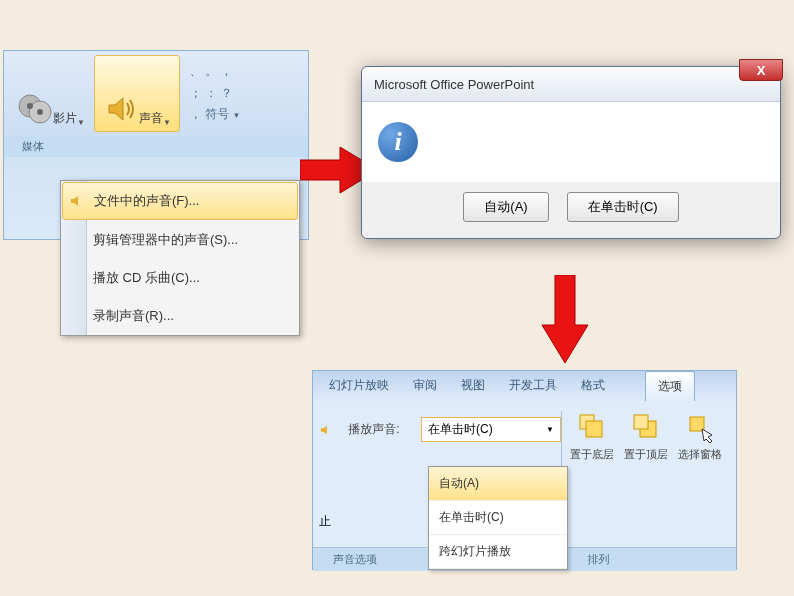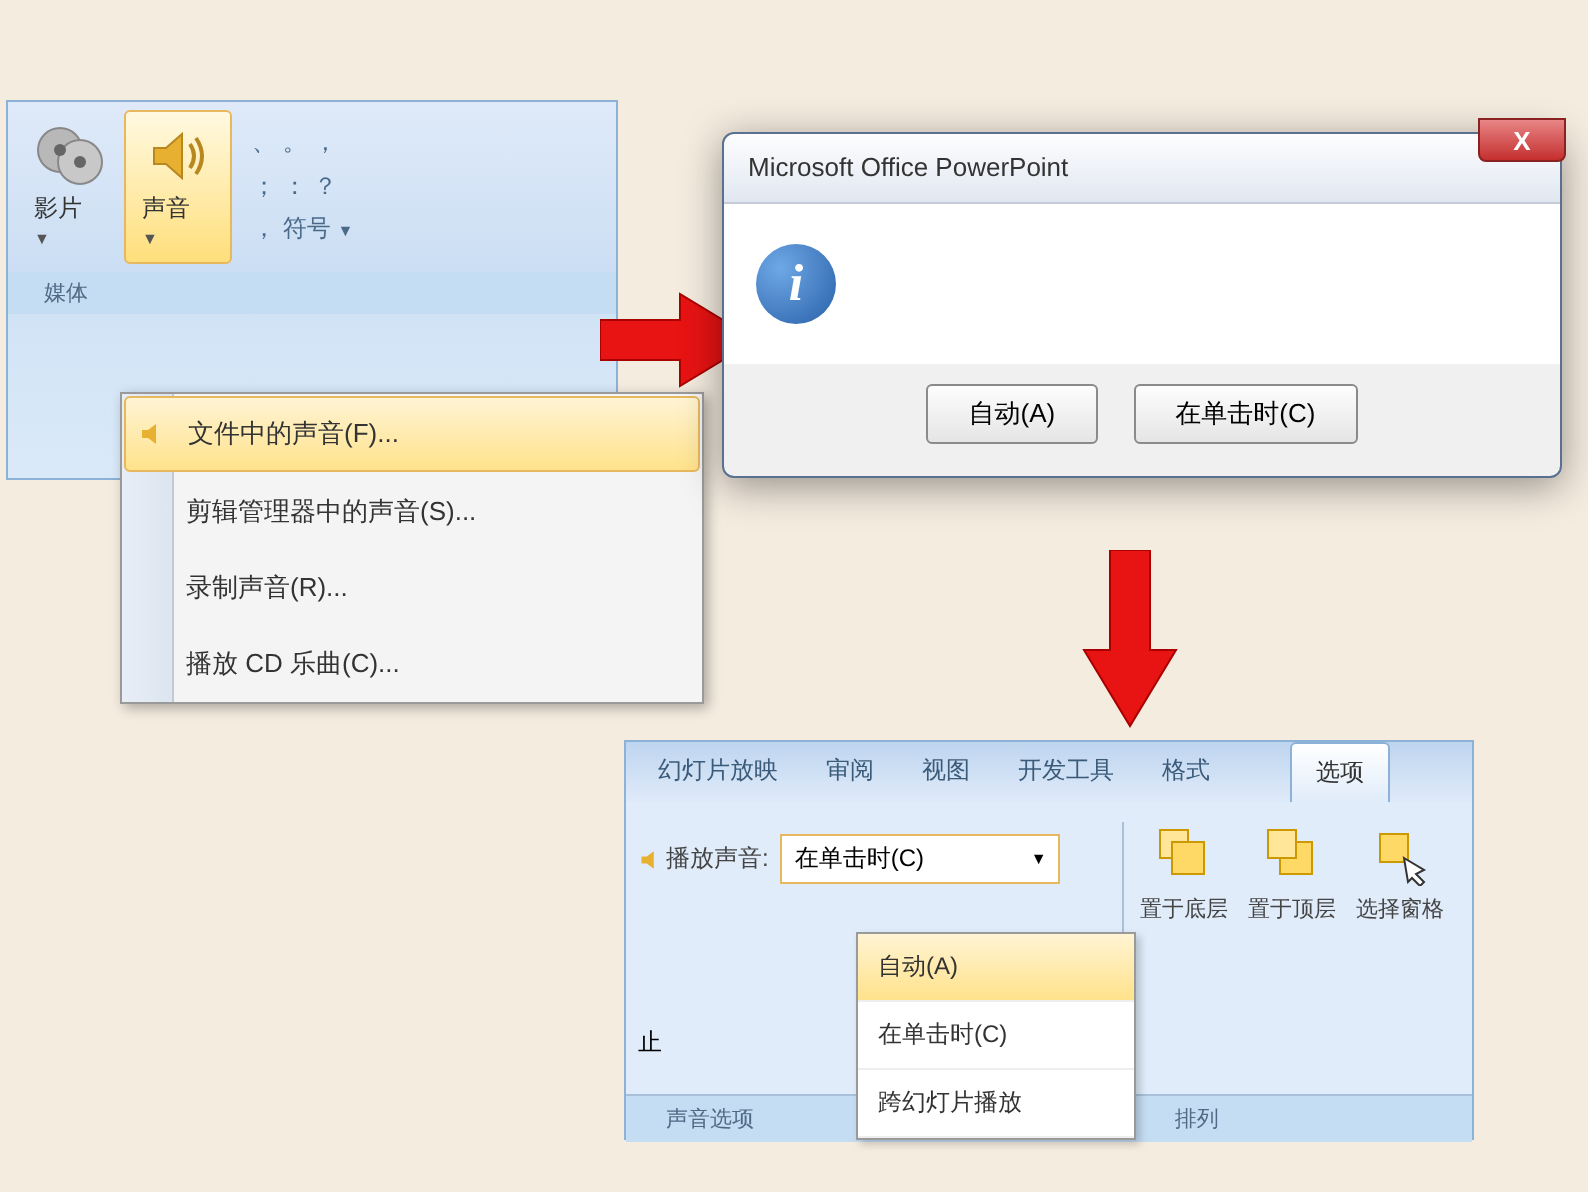--- a/index.html
+++ b/index.html
@@ -12,43 +12,43 @@
       width: 306px; height: 190px;
       background: linear-gradient(to bottom, #c5ddf3 0%, #dae9f8 100%);
       border: 1px solid #8db2d8;
     }
     .ribbon1-buttons {
       display: flex;
       padding: 4px;
       background: linear-gradient(to bottom, #dfeaf9, #cbdef3);
     }
     .rb-btn {
-      display: flex; flex-direction: column; align-items: flex-start;
+      display: flex; flex-direction: row; align-items: flex-end;
       padding: 4px 8px;
       border: 1px solid transparent;
       border-radius: 3px;
     }
     .rb-btn.active {
       background: linear-gradient(to bottom, #fff9e0, #ffdf7c);
       border: 1px solid #e8b85e;
     }
     .rb-btn-label { font-size: 12px; color: #333; }
     .rb-btn-arrow { font-size: 8px; color: #555; margin-top: 2px; }
     .symbols-area { padding: 6px 10px; font-size: 12px; color: #4a6a8a; line-height: 1.8; }
     .ribbon1-group-label {
       font-size: 11px; color: #506a85;
       padding: 3px 18px;
       background: #c5ddf3;
     }
 
     
     .dropdown {
       position: absolute;
-      left: 60px; top: 196px;
-      width: 292px;
+      left: 60px; top: 180px;
+      width: 240px;
       background: #f4f4f4;
       border: 1px solid #9a9a9a;
       box-shadow: 2px 2px 6px rgba(0,0,0,0.3);
     }
     .dropdown-item {
       display: flex; align-items: center;
       padding: 10px 12px 10px 32px;
       font-size: 13px;
       color: #333;
       position: relative;
@@ -156,21 +156,21 @@
       border-radius: 3px 3px 0 0;
       color: #333;
       margin-left: 28px;
     }
     .ribbon2-content {
       display: flex;
       padding: 10px 6px;
       background: #e0ecfa;
     }
     .r2-left { flex: 1; }
-    .r2-row { display: flex; align-items: center; margin: 6px 0; font-size: 12px; }
+    .r2-row { display: flex; align-items: center; margin: 6px 0; font-size: 12px; justify-content: space-between; }
     .r2-label { color: #444; margin-right: 6px; }
     .r2-combo {
       background: #fff;
       border: 1px solid #a8b8cc;
       padding: 3px 6px;
       font-size: 12px;
       width: 140px;
       display: flex; justify-content: space-between; align-items: center;
     }
     .r2-combo.open { border-color: #e8b85e; }
@@ -252,24 +252,24 @@
   <div class="dropdown-item highlighted">
     <svg class="dropdown-icon" viewBox="0 0 16 16">
         <path d="M2 6 L5 6 L9 3 L9 13 L5 10 L2 10 Z" fill="#e8b030"></path>
       </svg>
     <span>文件中的声音(F)...</span>
   </div>
   <div class="dropdown-item">
     <span>剪辑管理器中的声音(S)...</span>
   </div>
   <div class="dropdown-item">
+    <span>播放 CD 乐曲(C)...</span>
+  </div>
+  <div class="dropdown-item">
     <span>录制声音(R)...</span>
-  </div>
-  <div class="dropdown-item">
-    <span>播放 CD 乐曲(C)...</span>
   </div>
 </div>
 
 <svg class="arrow arrow1" width="80" height="50" viewBox="0 0 80 50">
   <path d="M 0 15 L 40 15 L 40 2 L 78 25 L 40 48 L 40 35 L 0 35 Z" fill="#e81313" stroke="#a00" stroke-width="1"></path>
 </svg>
 
 <div class="dialog">
   <div class="dialog-titlebar">
     <span class="dialog-title">Microsoft Office PowerPoint</span>

